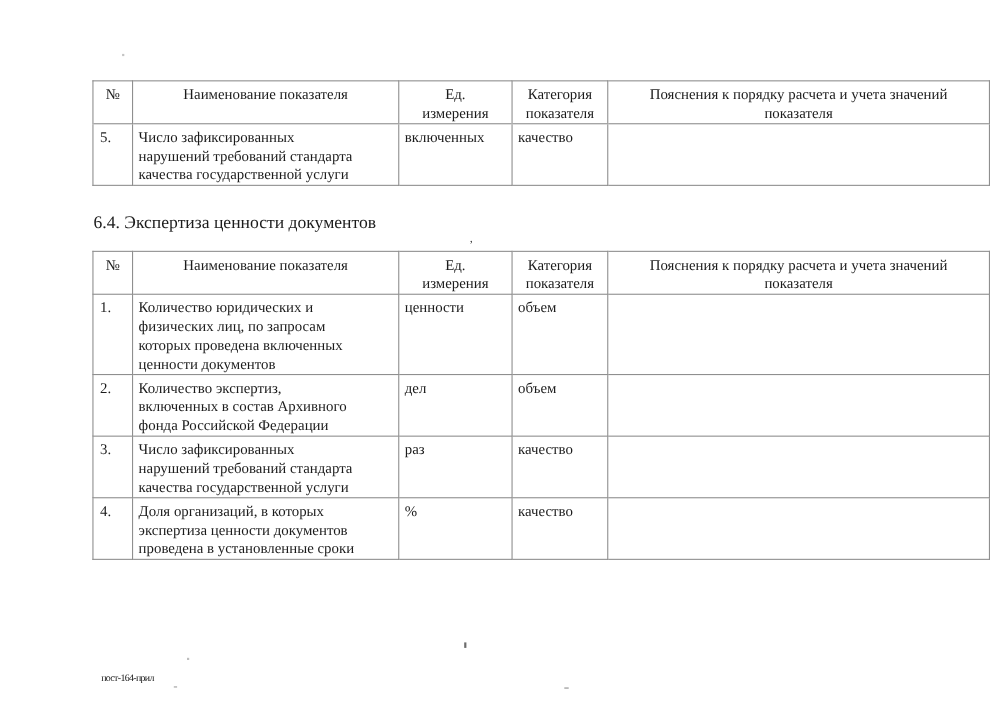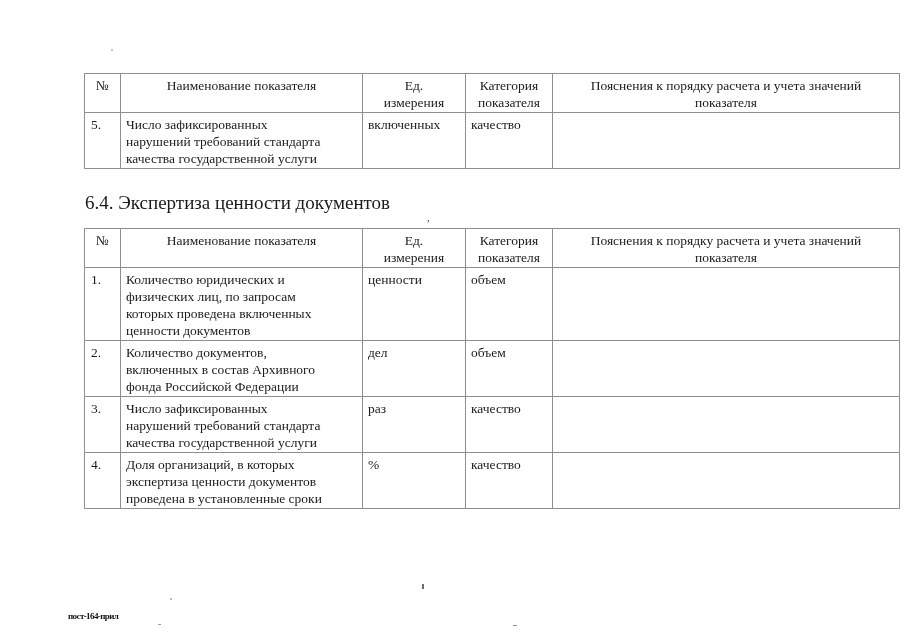--- a/index.html
+++ b/index.html
@@ -43,29 +43,29 @@
   #table2 tbody td { border-top: 1px solid #979797; }
   tr.h37 { height: 37px; }
   tr.h51 { height: 51px; }
   tr.h68 { height: 68px; }
   tr.h54 { height: 54px; }
   tr.h56 { height: 56px; }
   .section-heading {
     position: absolute;
     left: 85px;
     top: 194px;
-    font-size: 19px;
+    font-size: 16px;
     line-height: 18px;
   }
   .footer-note {
     position: absolute;
-    left: 68px;
+    left: 92px;
     top: 611px;
     font-size: 9px;
-    font-weight: bold;
+    font-weight: normal;
     letter-spacing: -0.6px;
     color: #161616;
     filter: blur(0.4px);
   }
   .speck { position: absolute; background: #9a9a9a; }
   .speck-comma {
     position: absolute;
     left: 427px;
     top: 211px;
     font-size: 11px;
@@ -140,21 +140,21 @@
         <td>Количество юридических и
 физических лиц, по запросам
 которых проведена включенных
 ценности документов</td>
         <td>ценности</td>
         <td>объем</td>
         <td></td>
       </tr>
       <tr class="h54">
         <td class="cell-num">2.</td>
-        <td>Количество документов,
+        <td>Количество экспертиз,
 включенных в состав Архивного
 фонда Российской Федерации</td>
         <td>дел</td>
         <td>объем</td>
         <td></td>
       </tr>
       <tr class="h54">
         <td class="cell-num">3.</td>
         <td>Число зафиксированных
 нарушений требований стандарта

